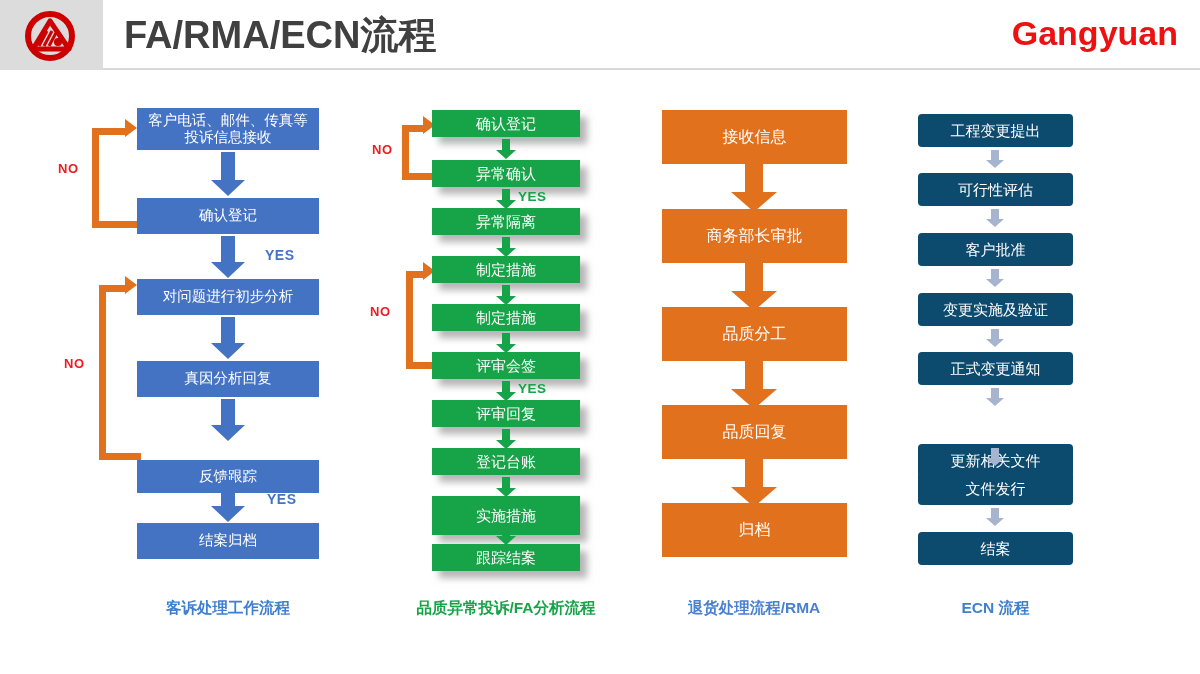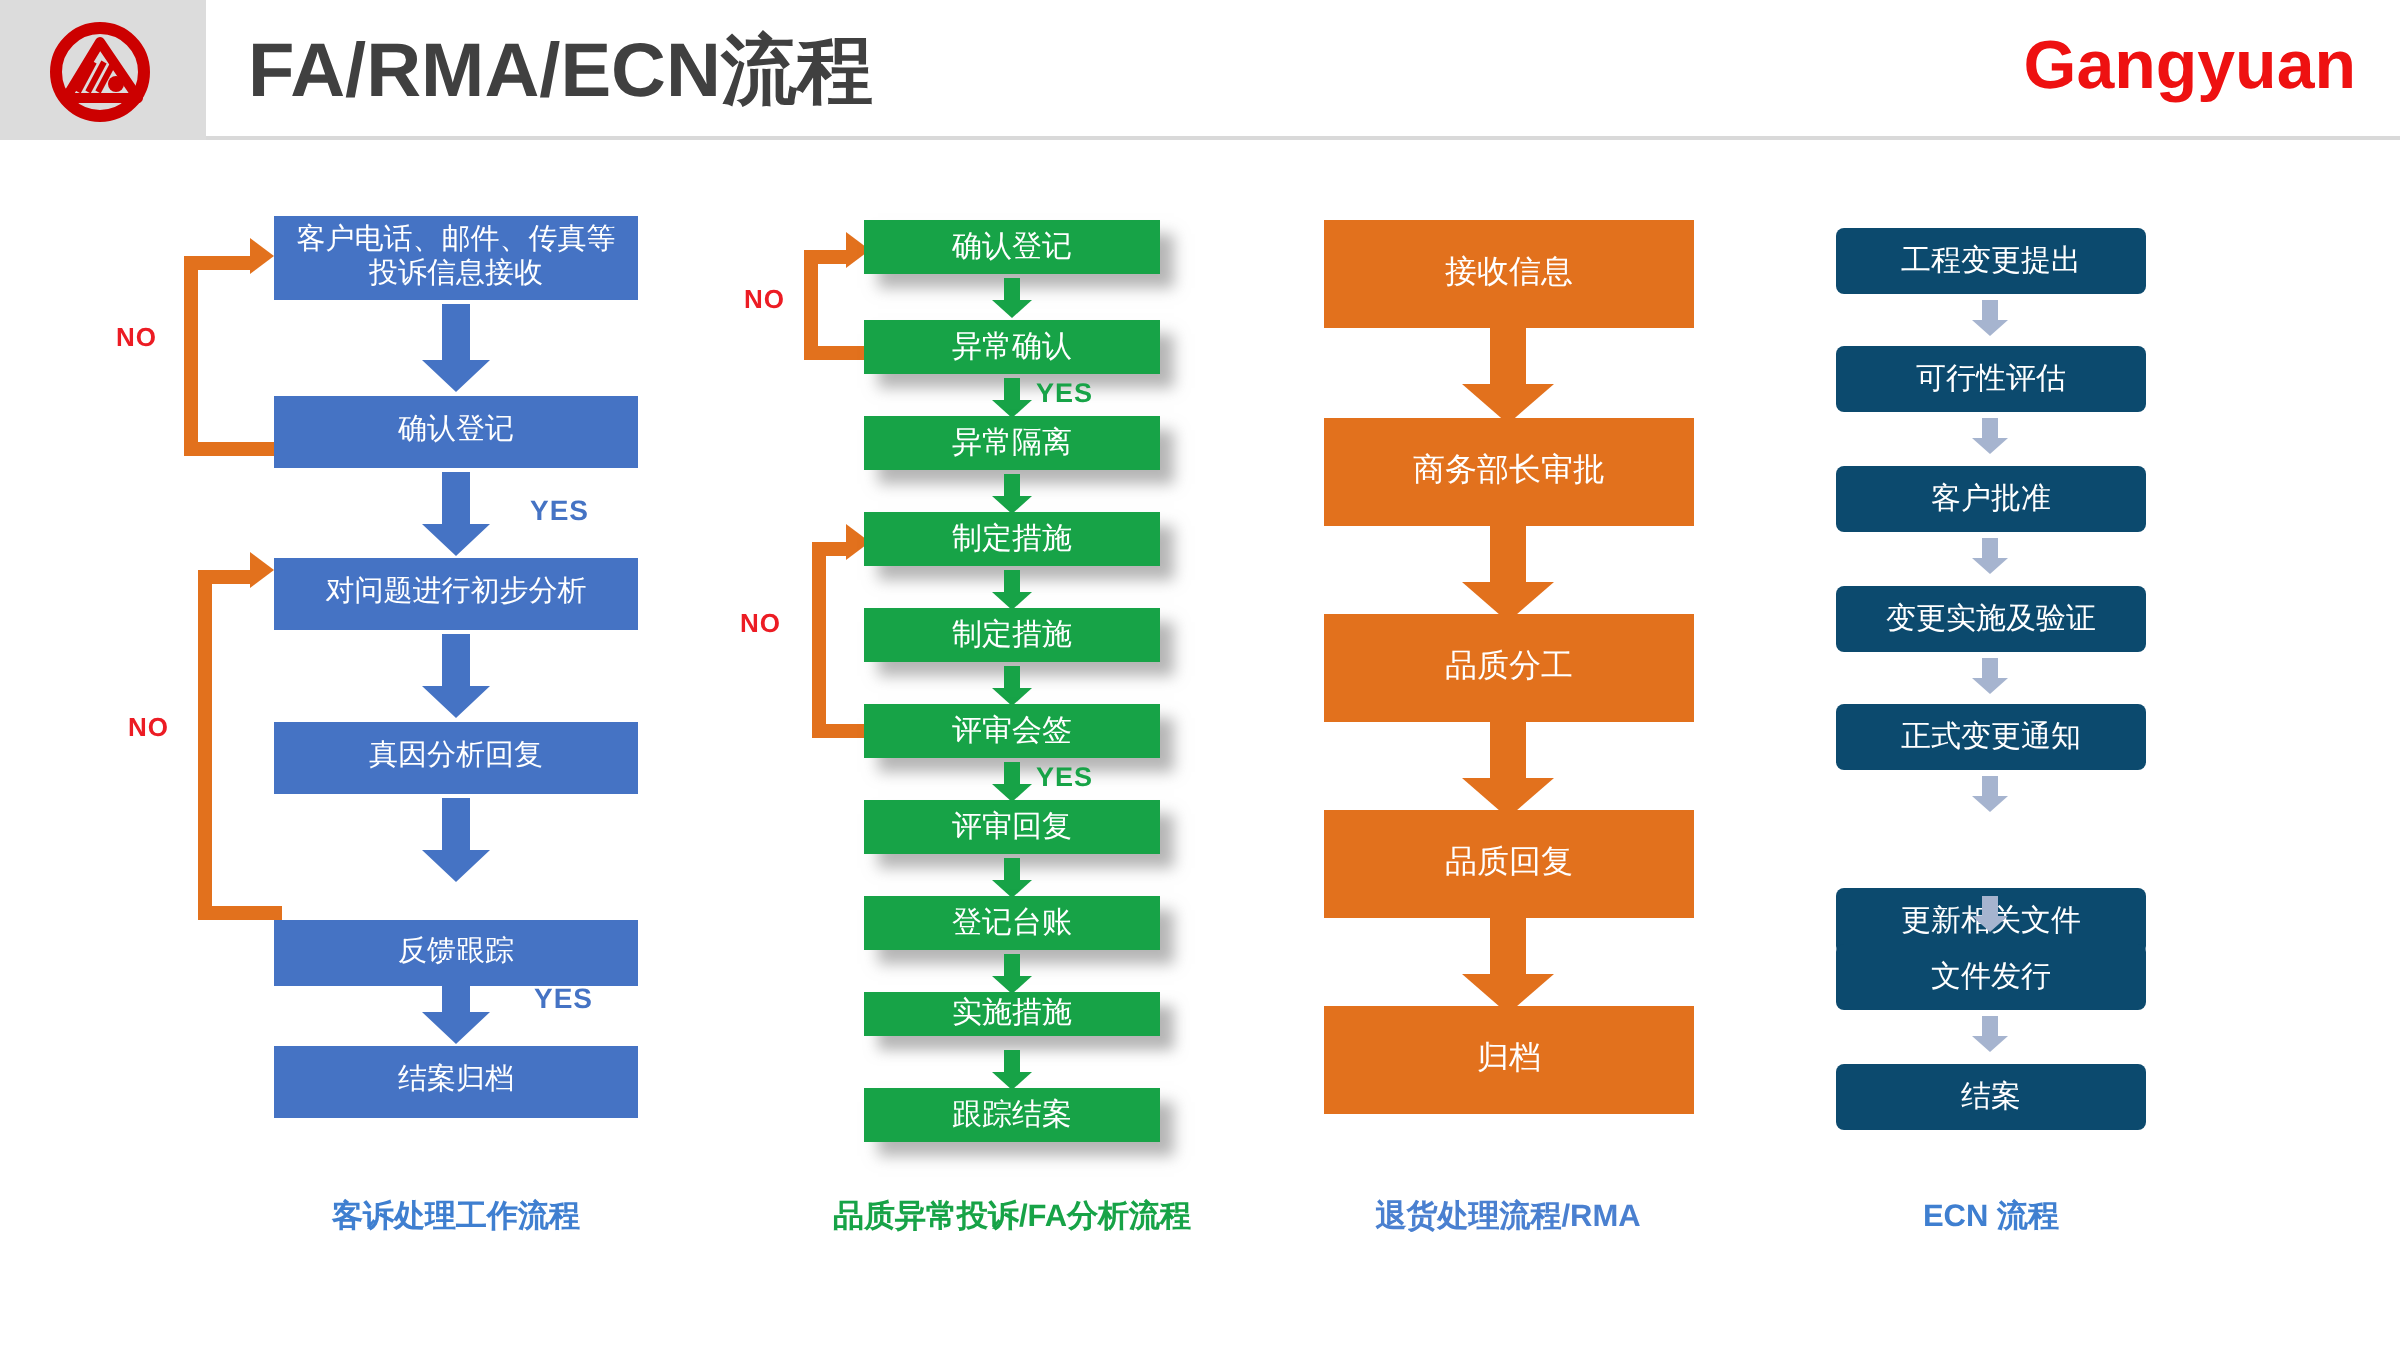--- a/index.html
+++ b/index.html
@@ -291,21 +291,21 @@
   </div>
 
   <div class="node n-green" style="left:82px;top:448px;width:148px;height:27px;">
     <span>登记台账</span>
   </div>
   <div class="arr-green" style="left:146px;top:477px;height:20px;">
     <div class="shaft" style="height:11px;"></div>
       <div class="head" style="top:11px;"></div>
   </div>
 
-  <div class="node n-green" style="left:82px;top:496px;width:148px;height:22px;">
+  <div class="node n-green" style="left:82px;top:496px;width:148px;height:39px;">
     <span>实施措施</span>
   </div>
   <div class="arr-green" style="left:146px;top:525px;height:20px;">
     <div class="shaft" style="height:11px;"></div>
       <div class="head" style="top:11px;"></div>
   </div>
 
   <div class="node n-green" style="left:82px;top:544px;width:148px;height:27px;">
     <span>跟踪结案</span>
   </div>

